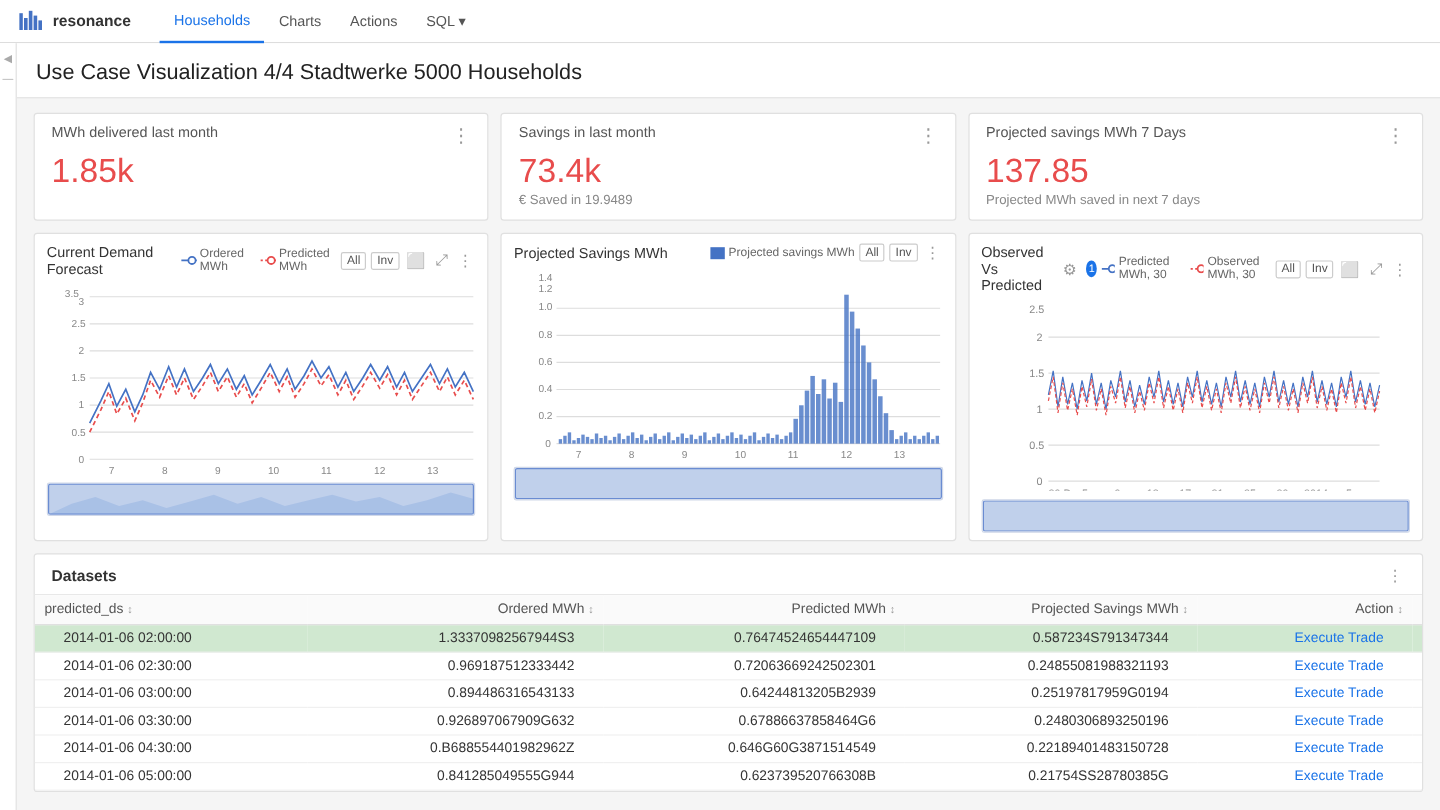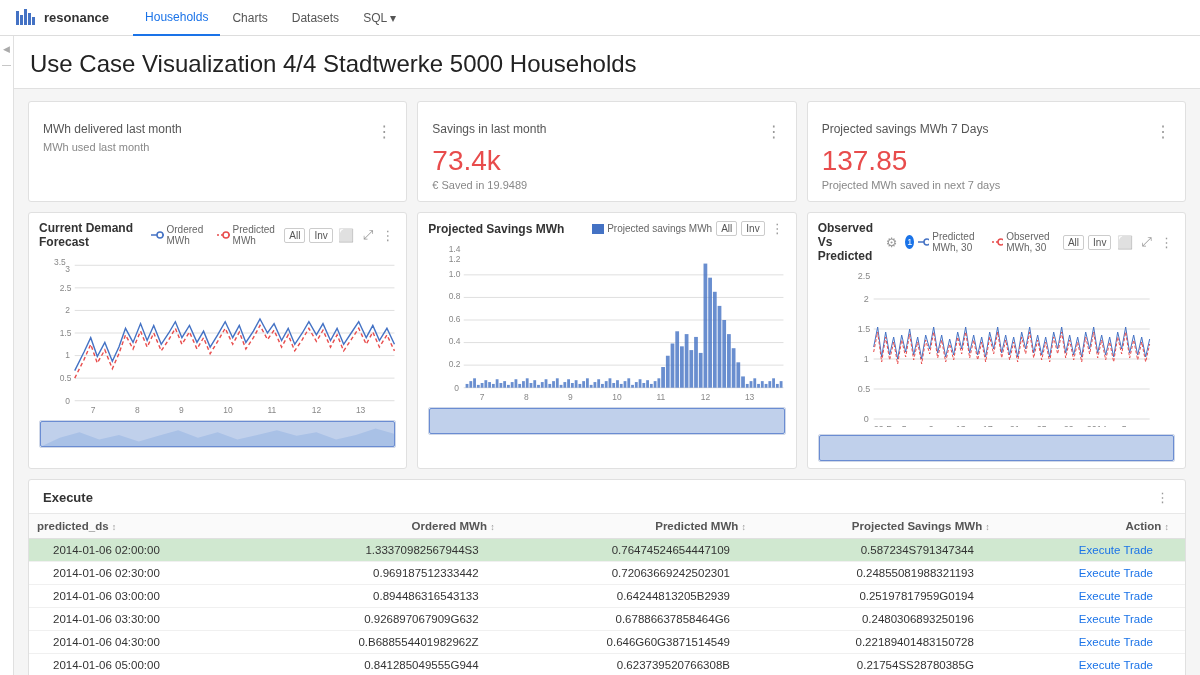--- a/index.html
+++ b/index.html
@@ -18,49 +18,49 @@
       font-size: 12px; color: #555; cursor: pointer;
       display: inline-flex; align-items: center; gap: 4px;
     }
     .topnav-item.active { color: #1a73e8; border-bottom: 2px solid #1a73e8; }
 
     
     .page-title-bar {
       padding: 14px 16px 10px 16px; background: #fff;
       border-bottom: 1px solid #e0e0e0;
     }
-    .page-title { font-size: 24px; font-weight: 500; color: #222; }
+    .page-title { font-size: 18px; font-weight: 500; color: #222; }
 
     
     .content { padding: 12px 14px; }
 
     
     .kpi-row { display: flex; gap: 10px; margin-bottom: 10px; }
     .kpi-card {
       flex: 1; background: #fff; border: 1px solid #e0e0e0;
-      border-radius: 3px; padding: 20px 14px 10px 14px;
+      border-radius: 3px; padding: 8px 14px 10px 14px;
       position: relative; min-height: 80px;
     }
     .kpi-card-header { display: flex; justify-content: space-between; align-items: flex-start; }
     .kpi-title { font-size: 12px; color: #555; font-weight: 500; }
     .kpi-more { color: #999; cursor: pointer; font-size: 16px; }
     .kpi-value { font-size: 28px; font-weight: 400; color: #e84c4c; margin: 4px 0 2px 0; }
     .kpi-sub { font-size: 11px; color: #888; }
 
     
     .chart-row { display: flex; gap: 10px; margin-bottom: 10px; }
     .chart-card {
       flex: 1; background: #fff; border: 1px solid #e0e0e0;
       border-radius: 3px; padding: 8px 10px 6px 10px;
     }
     .chart-card-header {
       display: flex; justify-content: space-between;
       align-items: center; margin-bottom: 4px;
     }
-    .chart-card-title { font-size: 12px; font-weight: 700; color: #333; }
+    .chart-card-title { font-size: 12px; font-weight: 400; color: #333; }
     .chart-card-actions { display: flex; align-items: center; gap: 4px; }
     .legend { display: flex; align-items: center; gap: 8px; font-size: 10px; color: #666; }
     .legend-item { display: flex; align-items: center; gap: 3px; }
     .legend-rect { width: 12px; height: 10px; display: inline-block; }
     .badge-btn {
       font-size: 10px; border: 1px solid #ccc; border-radius: 2px;
       padding: 1px 4px; cursor: pointer; color: #555; background: #fff;
     }
     .icon-btn { color: #999; cursor: pointer; font-size: 13px; padding: 0 2px; }
     .filter-badge { 
@@ -90,21 +90,21 @@
     }
     .actions-header {
       display: flex; justify-content: space-between; align-items: center;
       padding: 10px 14px 8px 14px; border-bottom: 1px solid #e8e8e8;
     }
     .actions-title { font-size: 13px; font-weight: 600; color: #333; }
     .table-wrap { overflow-x: auto; }
     table { width: 100%; border-collapse: collapse; font-size: 11.5px; }
     thead tr { background: #fafafa; border-bottom: 1px solid #e0e0e0; }
     thead th {
-      padding: 6px 8px; text-align: left; font-weight: 700;
+      padding: 6px 8px; text-align: left; font-weight: 400;
       color: #555; white-space: nowrap; border-right: none;
     }
     thead th:not(:first-child) { text-align: right; }
     tbody tr { border-bottom: 1px solid #f0f0f0; }
     tbody td { padding: 5px 24px; color: #333; }
     tbody td:not(:first-child) { text-align: right; }
     .sort-icon { color: #999; font-size: 9px; }
     .highlighted { background: #d0e8d0 !important; }
     .action-link { color: #1a73e8; cursor: pointer; text-decoration: none; }
     .scrollbar-cell { width: 8px; padding: 0; }
@@ -139,40 +139,40 @@
       <rect x="0" y="4" width="3" height="14" fill="#4472C4"></rect>
       <rect x="4" y="8" width="3" height="10" fill="#4472C4"></rect>
       <rect x="8" y="2" width="3" height="16" fill="#4472C4"></rect>
       <rect x="12" y="6" width="3" height="12" fill="#4472C4"></rect>
       <rect x="16" y="10" width="3" height="8" fill="#4472C4"></rect>
     </svg>
     <span class="logo-text">resonance</span>
   </div>
   <span class="topnav-item active">Households</span>
   <span class="topnav-item">Charts</span>
-  <span class="topnav-item">Datasets</span>
+  <span class="topnav-item">Actions</span>
   <span class="topnav-item">SQL ▾</span>
 </nav>
 
 <div class="main-body">
 
   <div class="page-title-bar">
     <h1 class="page-title">Use Case Visualization 4/4 Stadtwerke 5000 Households</h1>
   </div>
 
   <div class="content">
 
     <div class="kpi-row">
 
       <div class="kpi-card">
         <div class="kpi-card-header">
           <span class="kpi-title">MWh delivered last month</span>
           <span class="kpi-more">⋮</span>
         </div>
-        <div class="kpi-sub">MWh used last month</div>
+        <div class="kpi-value" style="color:#e84c4c">1.85k</div>
       </div>
 
       <div class="kpi-card">
         <div class="kpi-card-header">
           <span class="kpi-title">Savings in last month</span>
           <span class="kpi-more">⋮</span>
         </div>
         <div class="kpi-value" style="color:#e84c4c">73.4k</div>
         <div class="kpi-sub">€ Saved in 19.9489</div>
       </div>
@@ -452,21 +452,21 @@
           <polyline fill="none" stroke="#e84c4c" stroke-width="1" stroke-dasharray="3,2" points="32,85 36,65 40,95 44,70 48,93 52,75 56,97 60,73 64,90 68,67 72,93 76,75 80,97 84,73 88,87 92,65 96,91 100,73 104,95 108,77 112,93 116,70 120,87 124,65 128,91 132,73 136,93 140,75 144,95 148,70 152,87 156,65 160,91 164,73 168,93 172,75 176,95 180,70 184,87 188,65 192,91 196,73 200,93 204,75 208,95 212,70 216,87 220,65 224,91 228,73 232,93 236,75 240,95 244,70 248,87 252,65 256,91 260,73 264,93 268,75 272,95 276,70 280,87 284,65 288,91 292,73 296,93 300,75 304,95 308,77"></polyline>
         </svg>
         <div class="minimap">
           <div class="minimap-handle" style="left:0%;width:100%"></div>
         </div>
       </div>
     </div>
 
     <div class="actions-card">
       <div class="actions-header">
-        <span class="actions-title">Execute</span>
+        <span class="actions-title">Datasets</span>
         <span class="icon-btn">⋮</span>
       </div>
       <div class="table-wrap">
         <table>
           <thead>
             <tr>
               <th>
                 <span>predicted_ds</span>
                 <span class="sort-icon"> ↕</span>
               </th>

